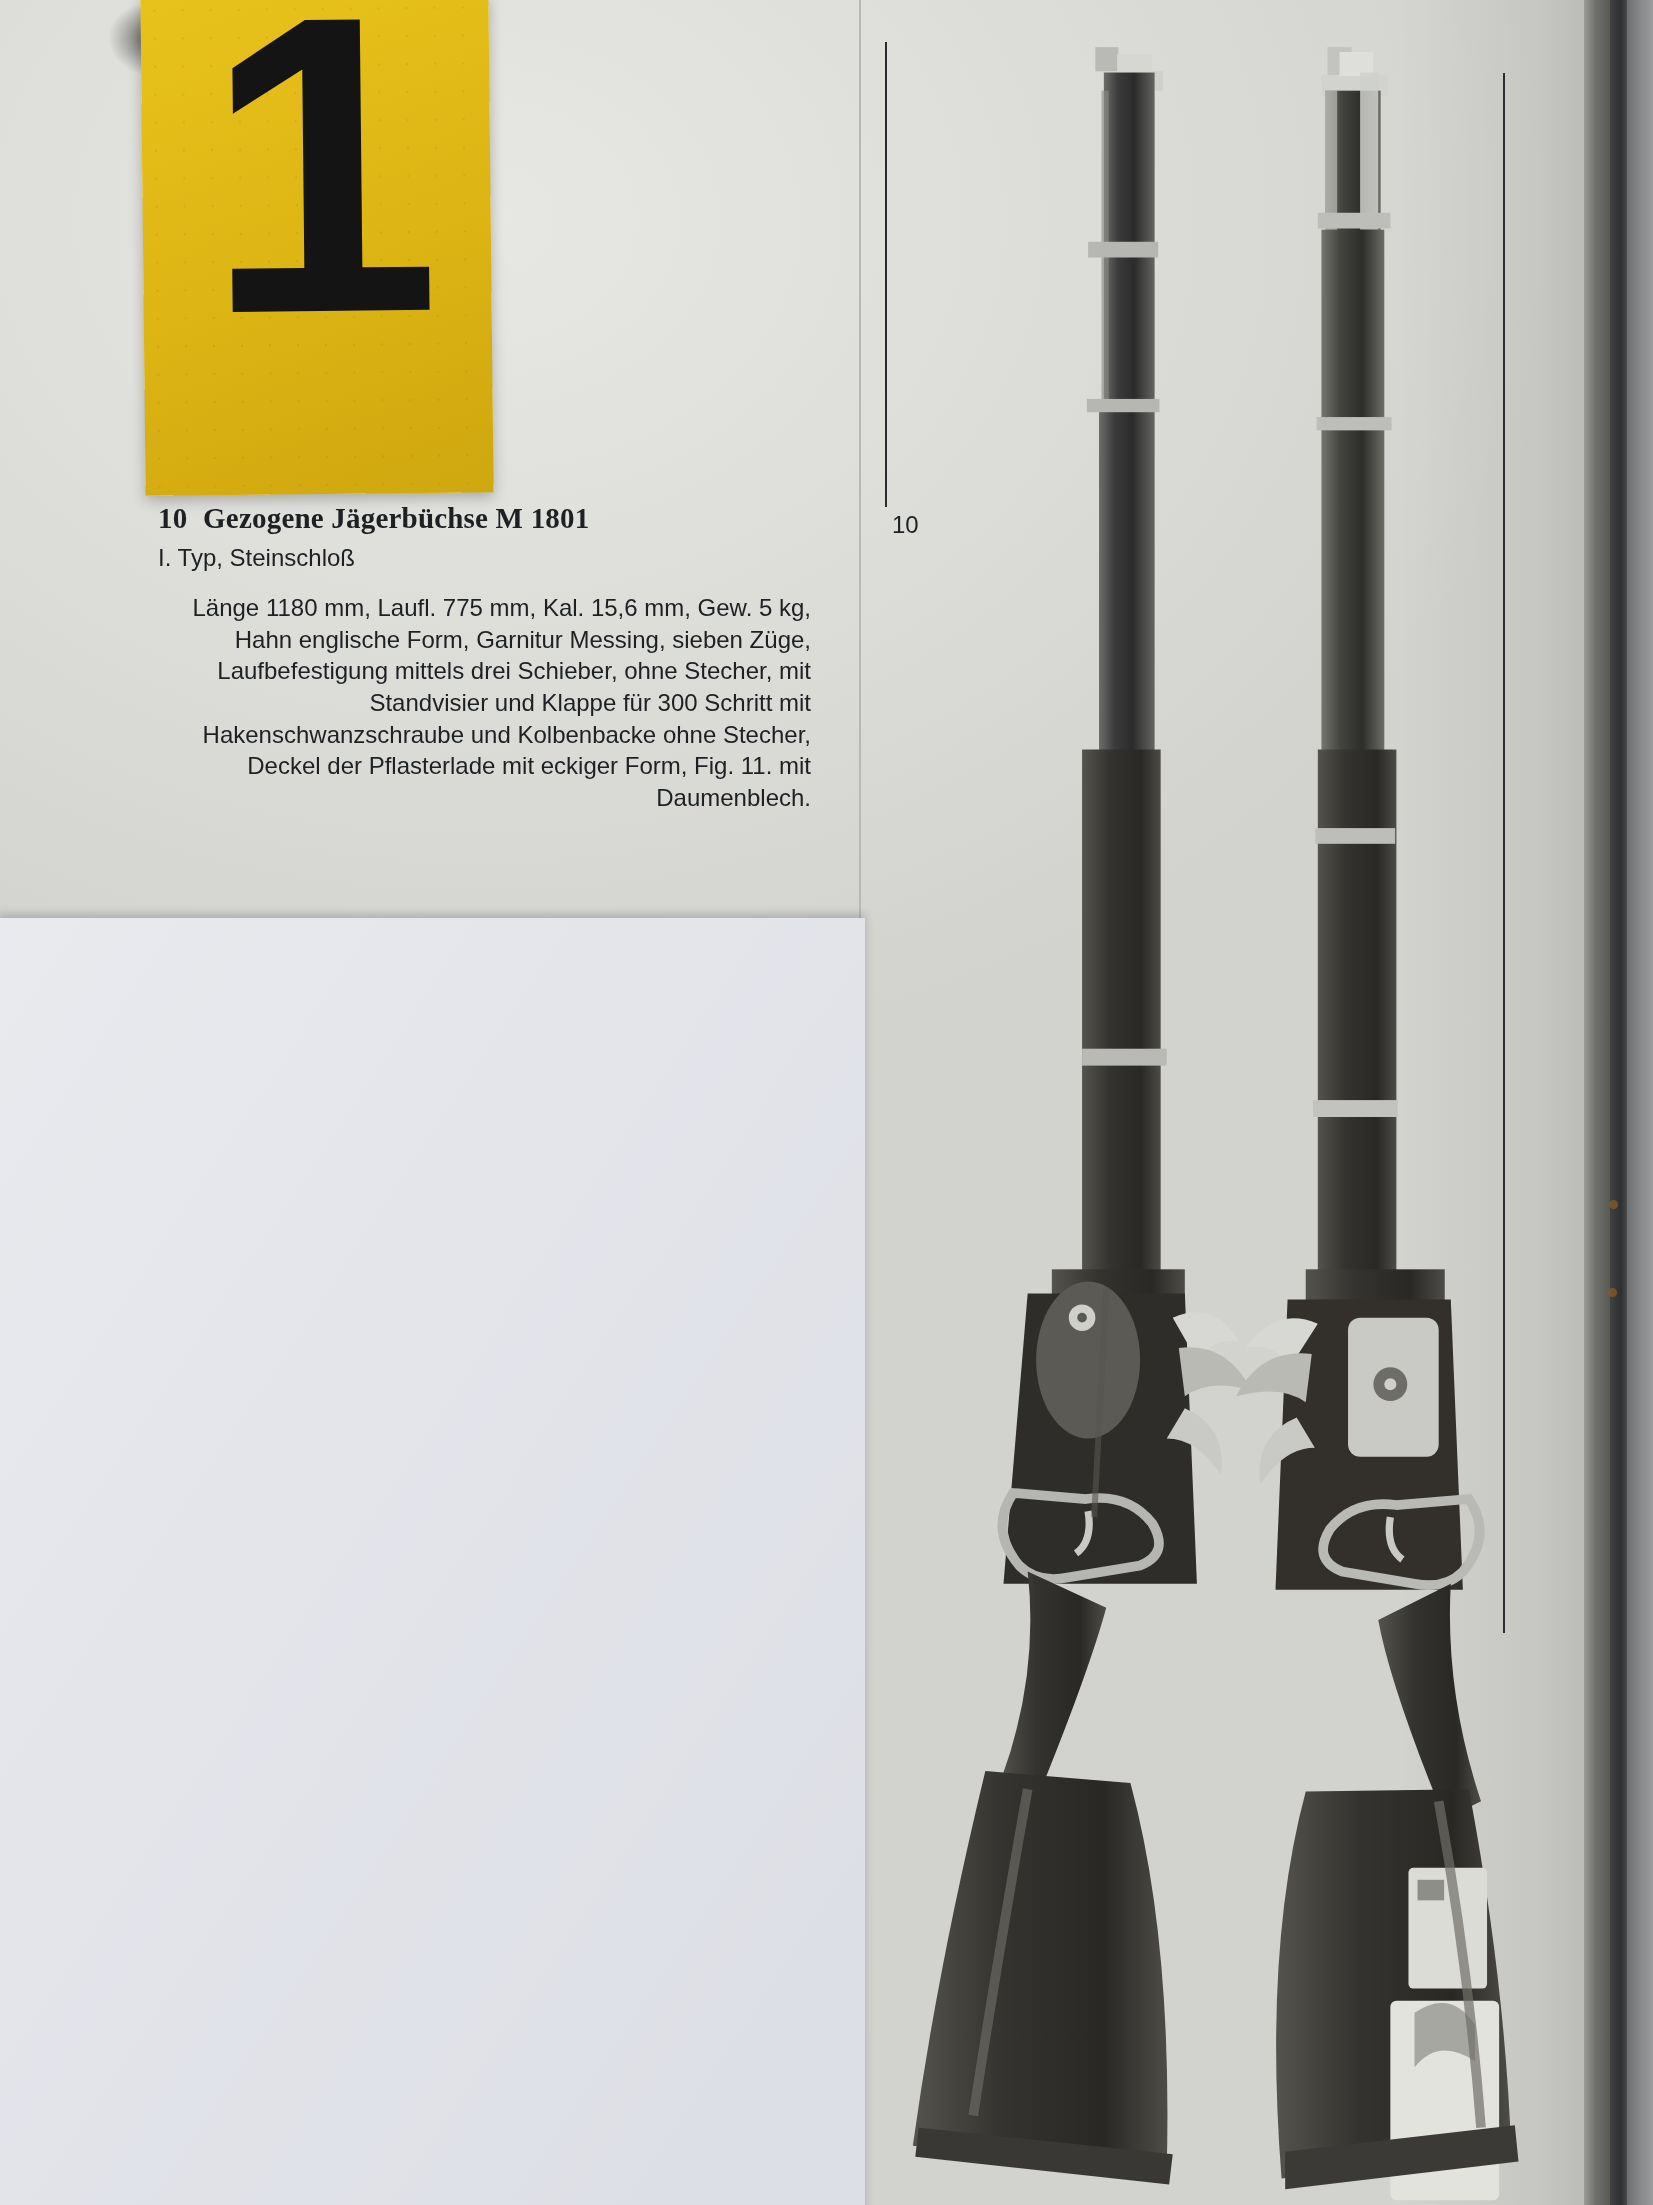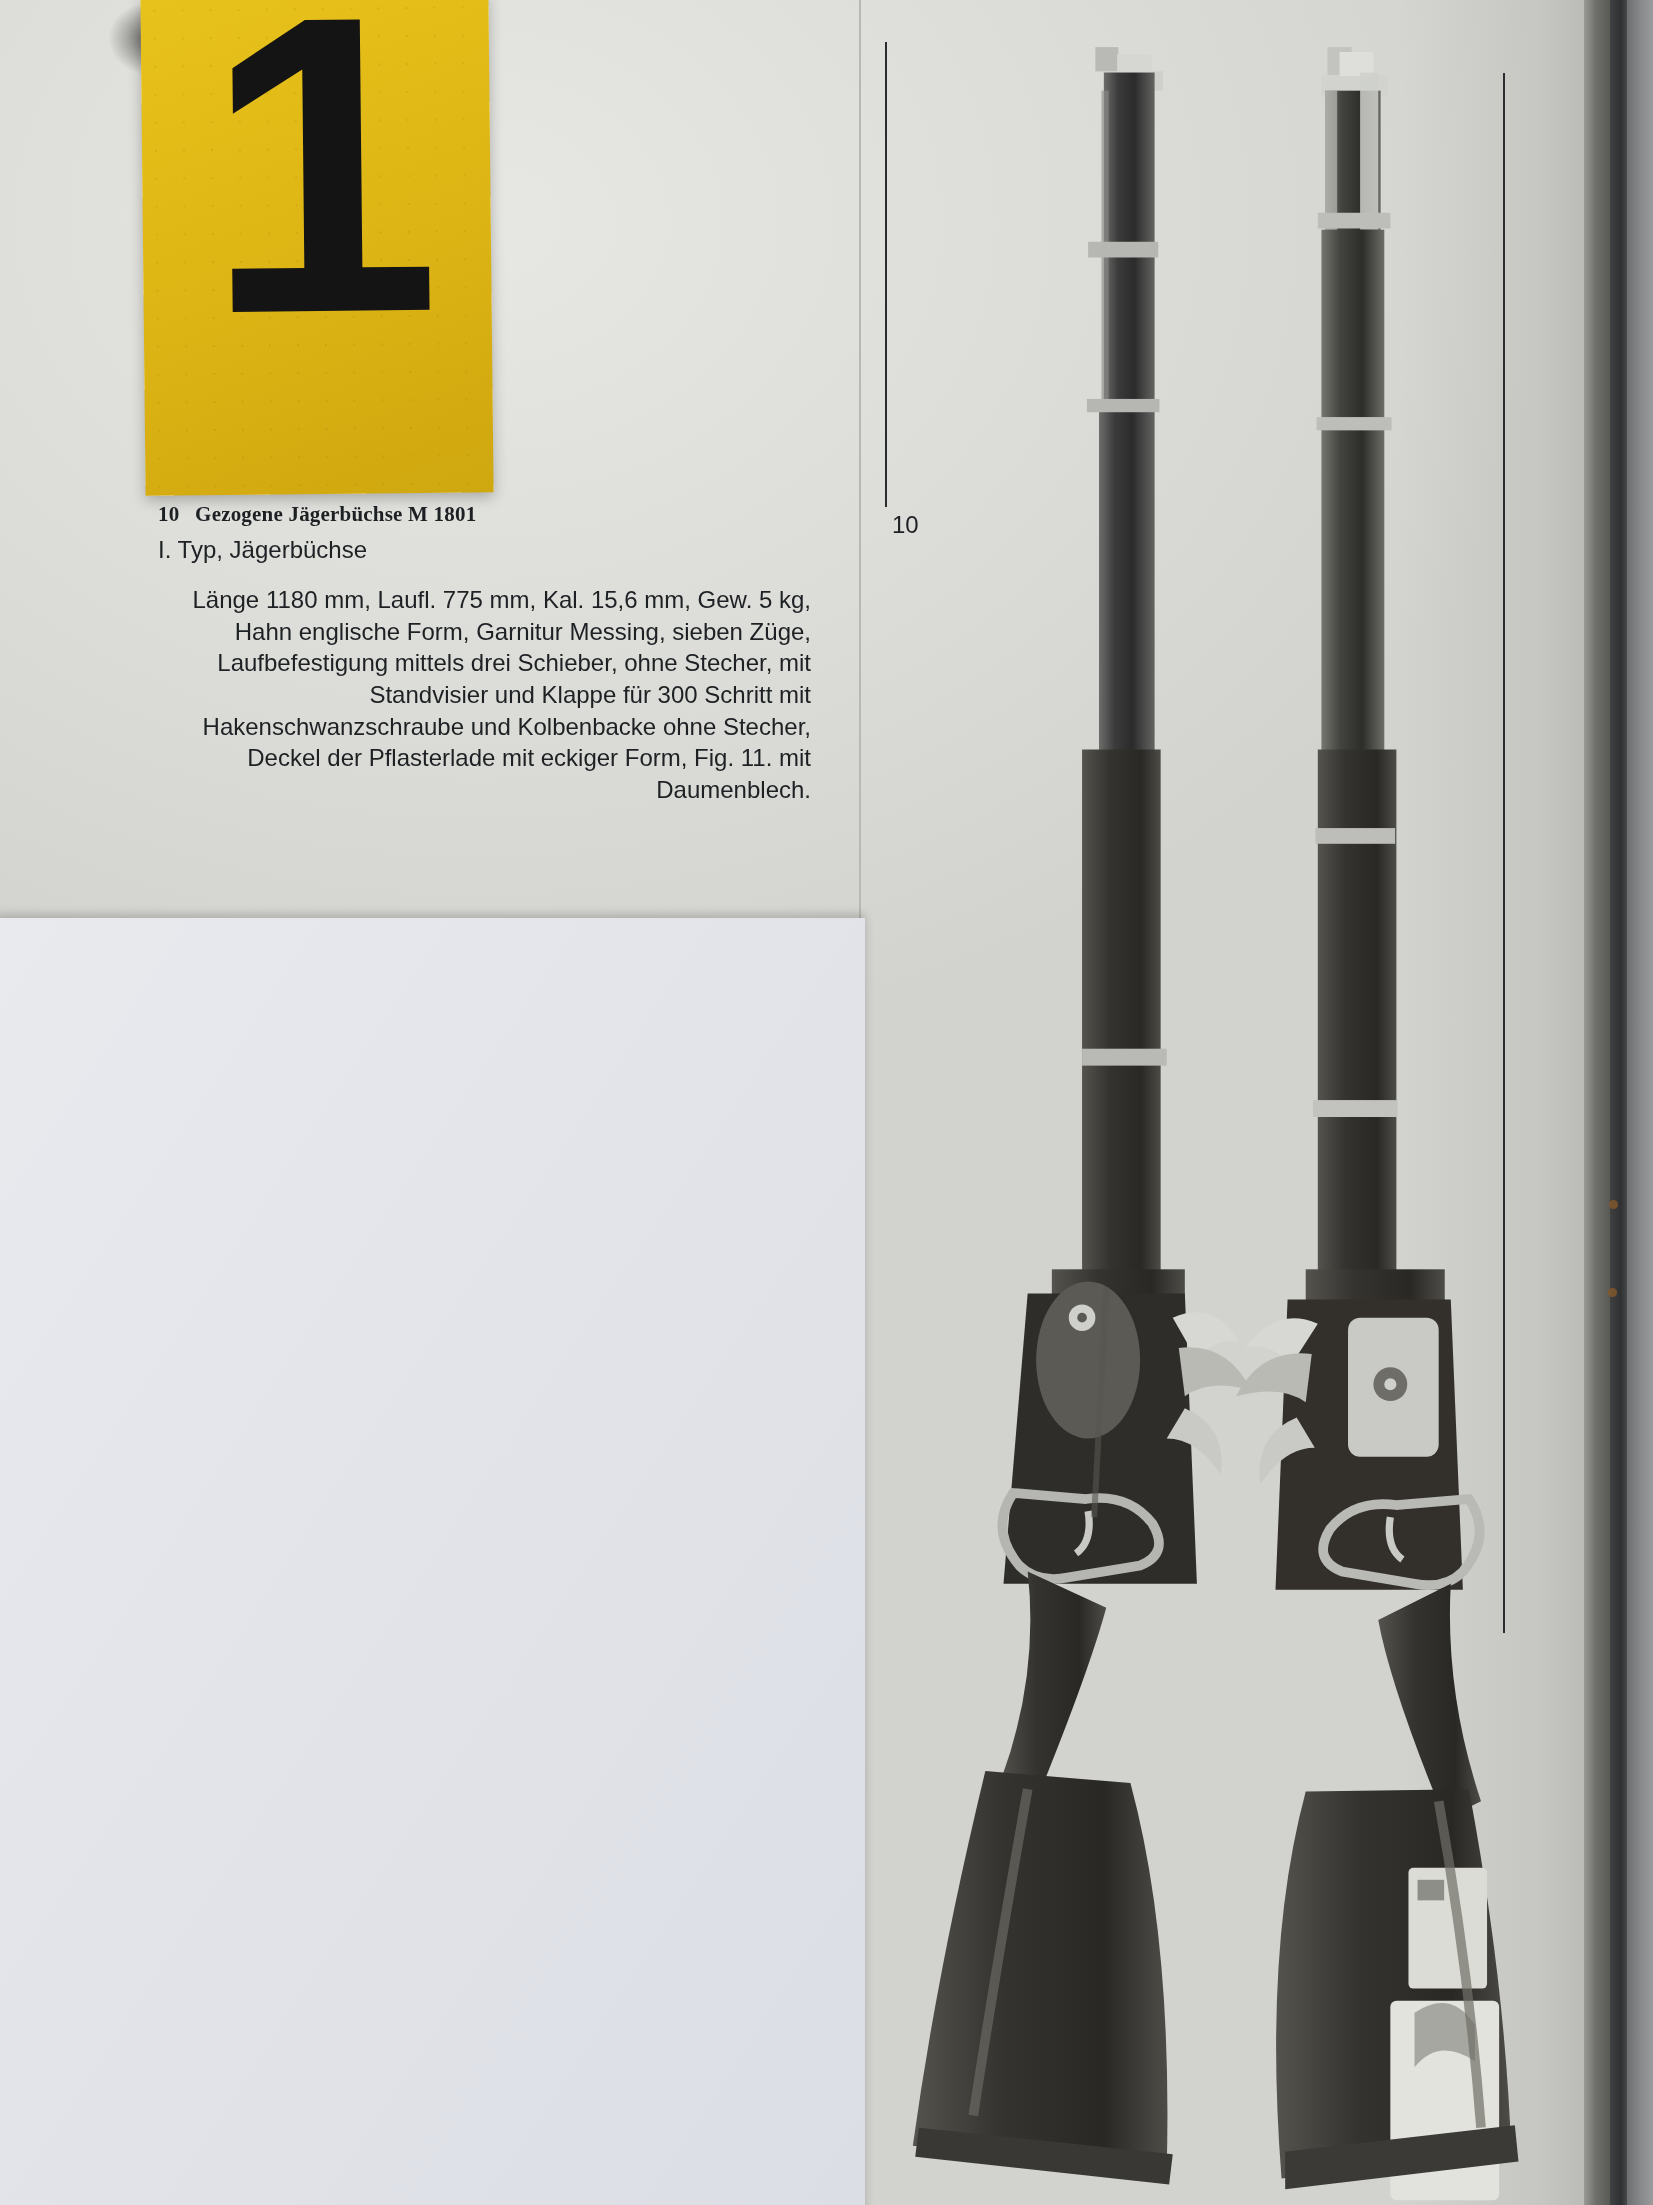--- a/index.html
+++ b/index.html
@@ -111,21 +111,21 @@
   }
 
   
   .text-col {
     position: absolute;
     left: 158px; top: 502px;
     width: 695px;
     color: #1d2124;
   }
   .cat-head {
-    font-size: 21px;
+    font-size: 29px;
     font-weight: 700;
     font-family: "Liberation Serif", serif;
     letter-spacing: 0.2px;
     white-space: nowrap;
   }
   .cat-head .num { margin-right: 15.7px; font-weight: 700; }
   .cat-sub {
     margin-top: 8.5px;
     font-size: 24px;
     font-family: "Liberation Sans", sans-serif;
@@ -298,21 +298,21 @@
   <div class="plate-rule-left"></div>
   <div class="plate-rule-right"></div>
   <div class="plate-number">10</div>
 
   <div class="col-rule"></div>
 
   <div class="text-col">
     <div class="cat-head">
       <span class="num">10</span><span>Gezogene Jägerbüchse M 1801</span>
     </div>
-    <div class="cat-sub">I. Typ, Jägerbüchse</div>
+    <div class="cat-sub">I. Typ, Steinschloß</div>
     <div class="cat-body">Länge 1180 mm, Laufl. 775 mm, Kal. 15,6 mm, Gew. 5 kg, Hahn englische Form, Garnitur Messing, sieben Züge, Laufbefestigung mittels drei Schieber, ohne Stecher, mit Standvisier und Klappe für 300 Schritt mit Hakenschwanzschraube und Kolbenbacke ohne Stecher, Deckel der Pflasterlade mit eckiger Form, Fig. 11. mit Daumenblech.</div>
   </div>
 
   <div class="cover-sheet"></div>
 
   <div class="tag-shadow-left"></div>
   <div class="tag">
     <div class="tag-dots"></div>
     <div class="tag-number">1</div>
   </div>

